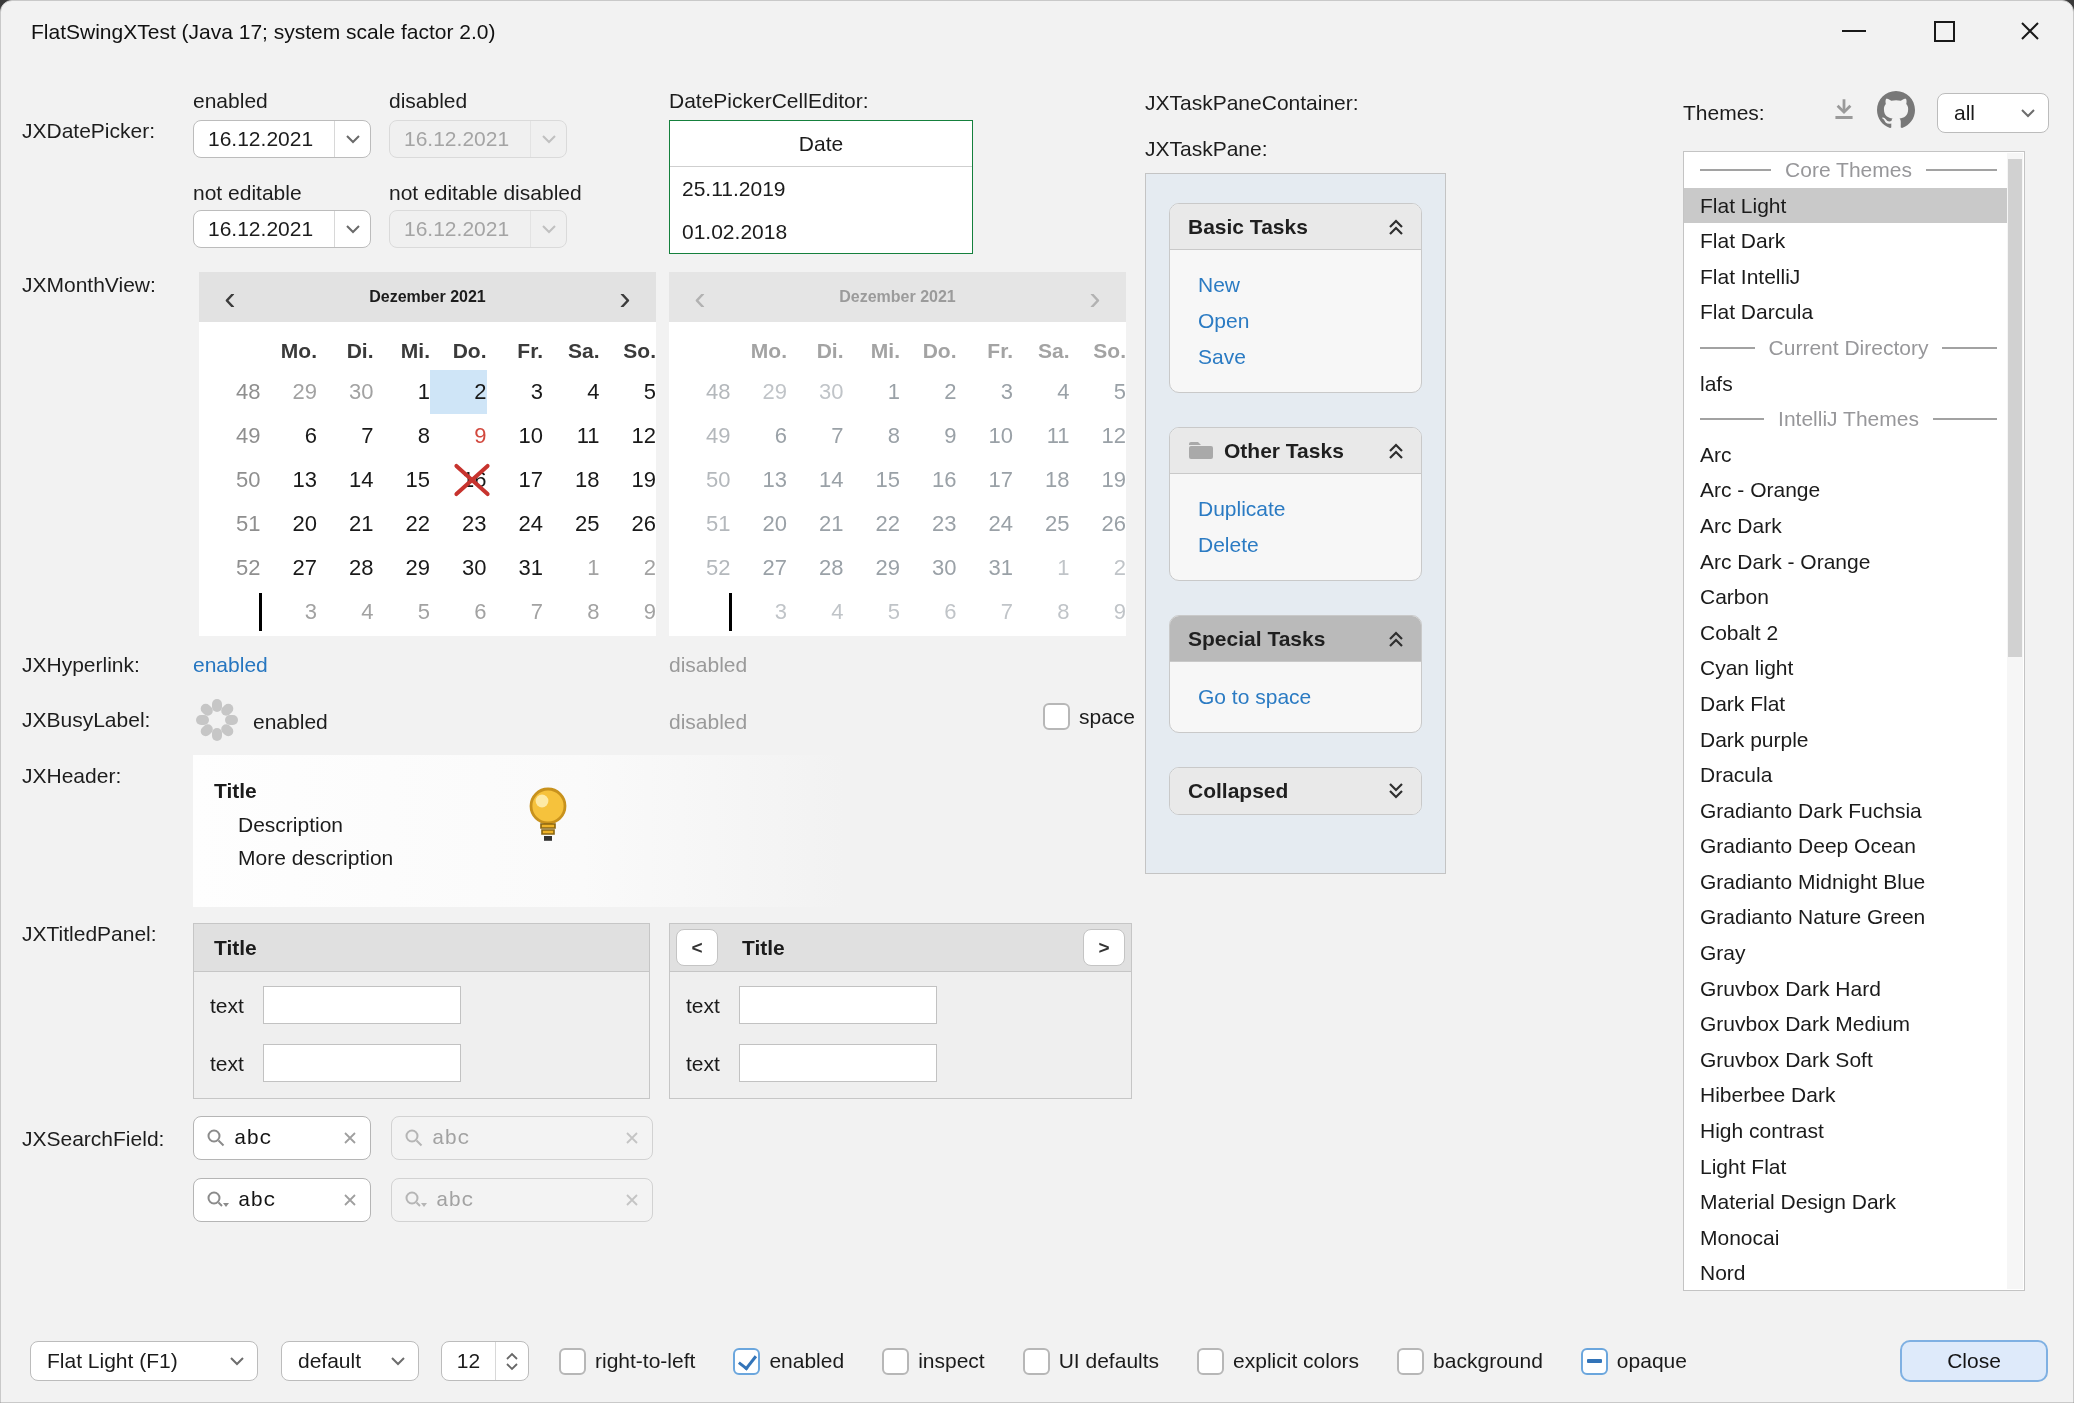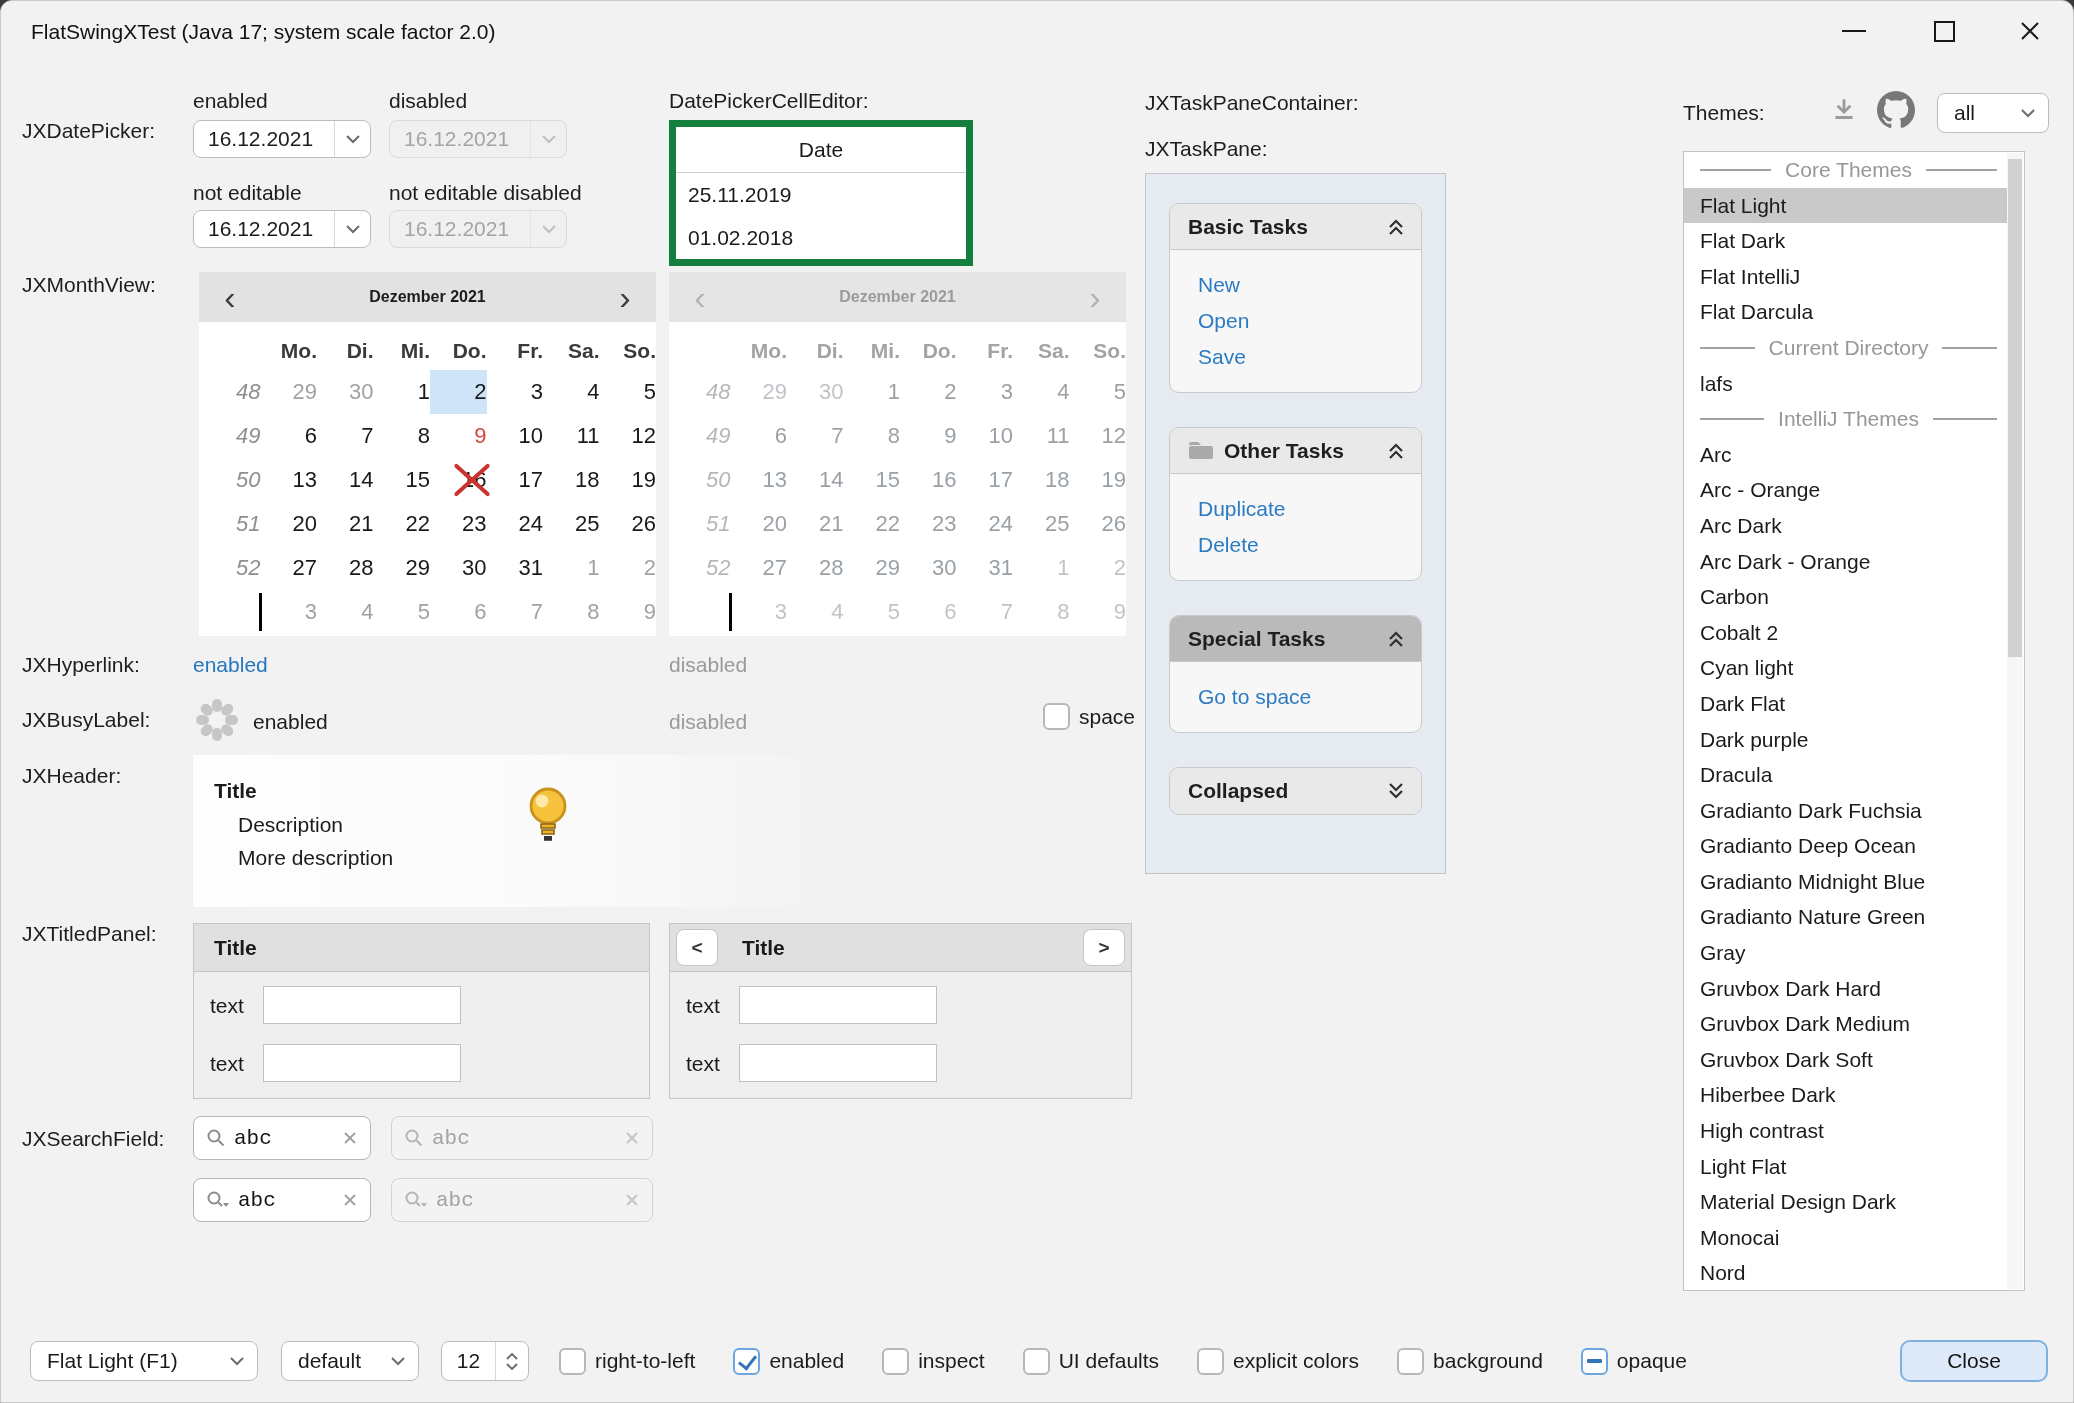--- a/index.html
+++ b/index.html
@@ -30,34 +30,34 @@
         display:flex; align-items:center; overflow:hidden; }
   .dp .val { flex:1; padding-left:14px; font-size:21px; }
   .dp .arrowbox { width:36px; align-self:stretch; border-left:1px solid #d8d8d8; display:flex; align-items:center; justify-content:center; color:#6a6a6a; }
   .dp.disabled { background:#f0f0f0; border-color:#dadada; }
   .dp.disabled .val { color:#a4a4a4; }
   .dp.disabled .arrowbox { color:#c0c0c0; border-color:#e3e3e3; }
   .dp1 { left:192px; top:119px; } .dp2 { left:388px; top:119px; }
   .dp3 { left:192px; top:209px; } .dp4 { left:388px; top:209px; }
 
   
-  .ce-table { position:absolute; left:668px; top:119px; width:304px; background:#fff; border:7px solid #15803d; font-size:21px; }
+  .ce-table { position:absolute; left:668px; top:119px; width:304px; background:#fff; border:1px solid #15803d; font-size:21px; }
   .ce-head { height:46px; line-height:46px; text-align:center; border-bottom:1px solid #cfcfcf; }
   .ce-row { height:43px; line-height:43px; padding-left:12px; }
 
   
   .cal { position:absolute; width:457px; height:364px; background:#fff; font-size:22px; }
   .cal1 { left:198px; top:271px; } .cal2 { left:668px; top:271px; }
   .cal-header { height:50px; background:#e2e2e2; display:flex; align-items:center; padding:0 16px; }
   .cal-title { flex:1; text-align:center; font-weight:bold; font-size:16px; color:#1c1c1c; }
   .cal-arrow { font-size:34px; color:#3c3c3c; line-height:30px; width:30px; text-align:center; }
   .cal-wdrow { display:flex; margin-top:10px; height:38px; line-height:38px; font-weight:bold; padding-left:6px; }
   .wd { width:57px; text-align:right; color:#3a3a3a; font-size:21px; }
   .cal-row { display:flex; height:44px; line-height:44px; padding-left:6px; position:relative; }
-  .wk { width:56px; text-align:right; color:#8f8f8f;font-style:italic; }
+  .wk { width:56px; text-align:right; color:#8f8f8f; }
   .day { width:57px; text-align:right; color:#191919; }
   .day.dim { color:#a2a2a2; }
   .day.sel { background:#cfe5f7; }
   .day.flag { color:#d2483e; }
   .day.crossed { position:relative; }
   .day.crossed::before, .day.crossed::after { content:""; position:absolute; right:-8px; top:50%; width:46px; height:4px;
       background:#c7332e; border-radius:2px; }
   .day.crossed::before { transform:translateY(-50%) rotate(42deg); }
   .day.crossed::after  { transform:translateY(-50%) rotate(-42deg); }
   .cal-row.cursor::before { content:""; position:absolute; left:60px; top:3px; width:3px; height:38px; background:#000; }

